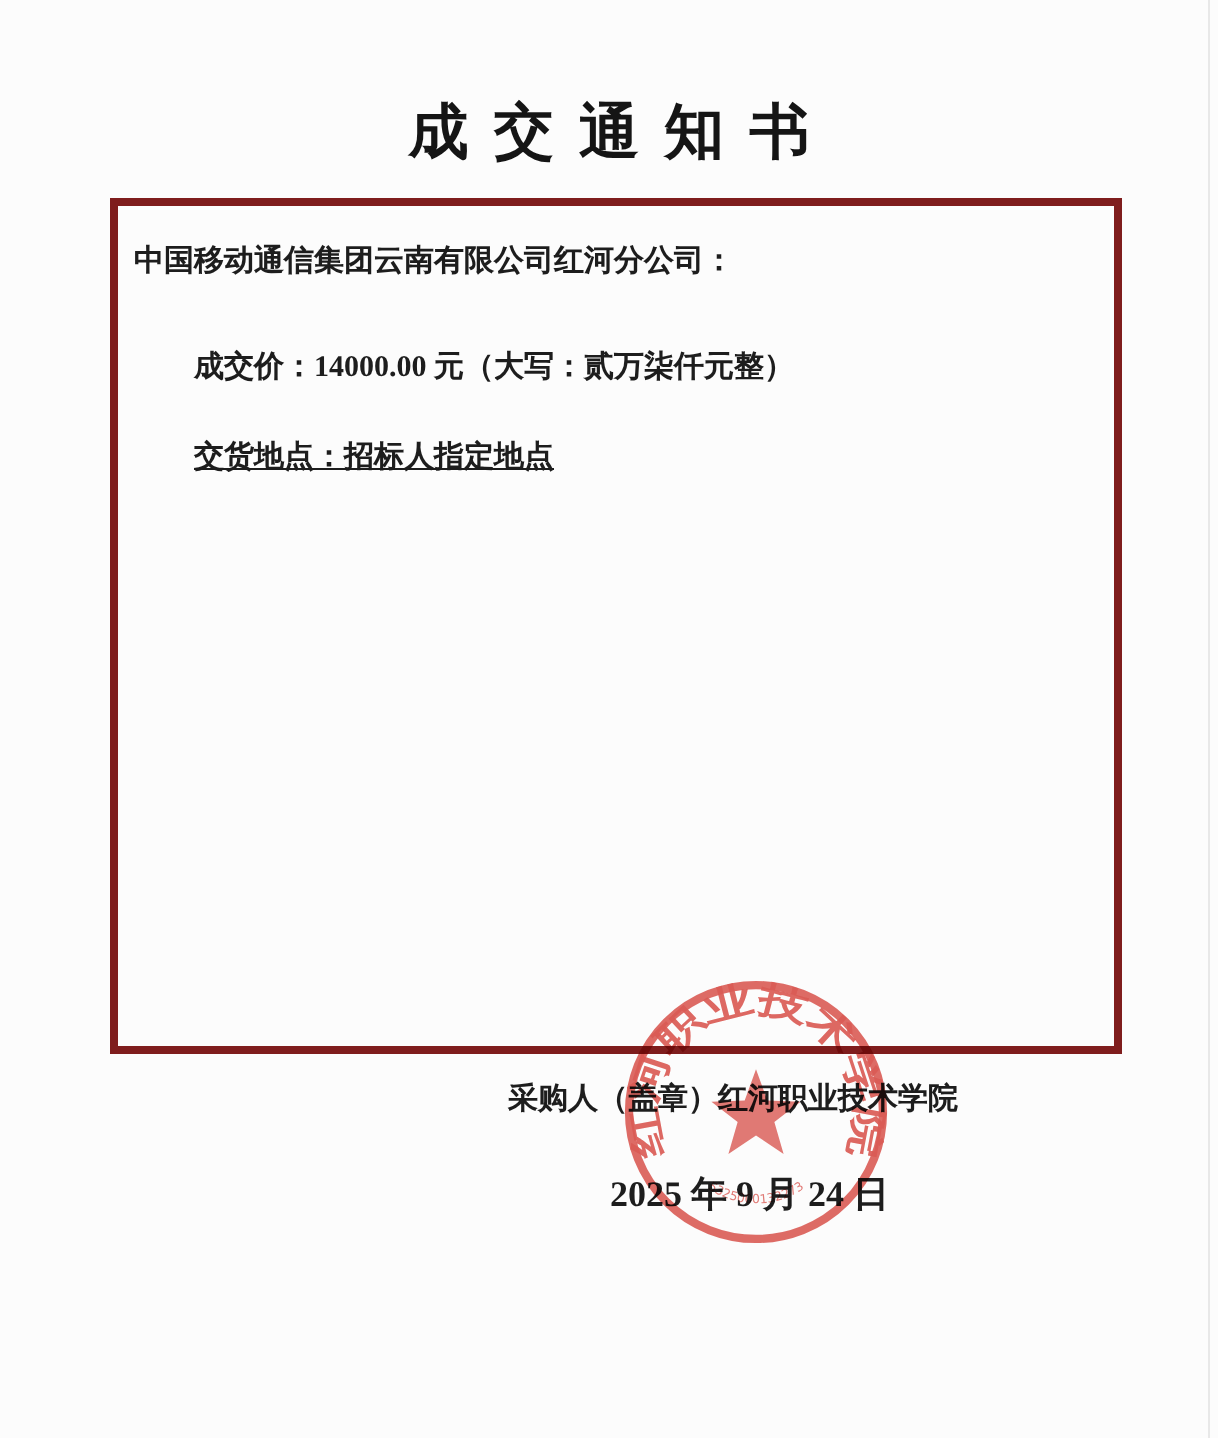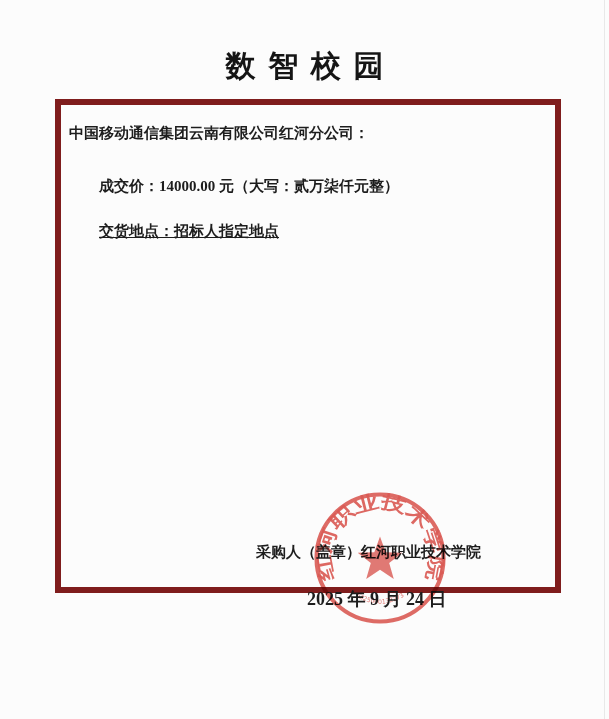--- a/index.html
+++ b/index.html
@@ -17,22 +17,22 @@
   }
   .doc-title{
     position:absolute;top:46px;left:0;width:100%;
     margin:0;text-align:center;
     font-size:30px;font-weight:bold;
     letter-spacing:0.42em;text-indent:0.42em;
     color:#151515;
   }
   .content-box{
     position:absolute;left:55px;top:99px;
-    width:506px;height:494px;
-    border:6px solid #7f1d1d;
+    width:506px;height:428px;
+    border:4px solid #7f1d1d;
     box-sizing:border-box;
     padding:10px 14px 0 8px;
   }
   .content-box p{
     margin:0;
     font-size:15px;font-weight:bold;
     line-height:33px;
     text-align:justify;
   }
   .indent{text-indent:2em;}
@@ -55,21 +55,21 @@
     width:138px;height:138px;
     mix-blend-mode:multiply;
     opacity:0.88;
   }
 </style>
 </head>
 <body>
 
 <div class="page">
 
-  <h1 class="doc-title">数智校园</h1>
+  <h1 class="doc-title">成交通知书</h1>
 
   <div class="content-box">
 
     <p class="recipient">中国移动通信集团云南有限公司红河分公司：</p>
 
 
     <p class="indent price-line">成交价：14000.00 元（大写：贰万柒仟元整）</p>
 
     <p class="indent delivery-line">交货地点：招标人指定地点</p>
 

